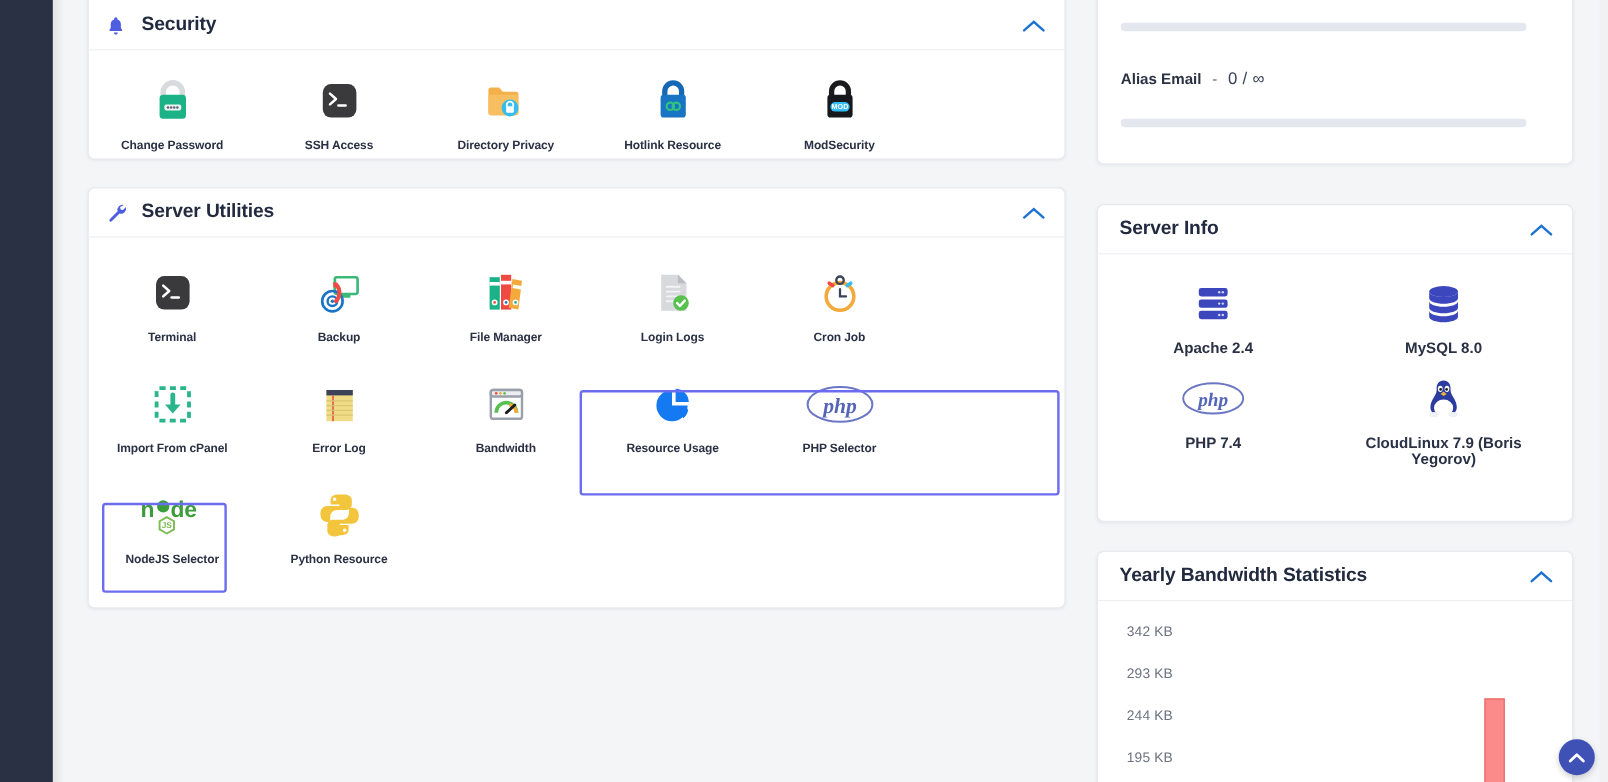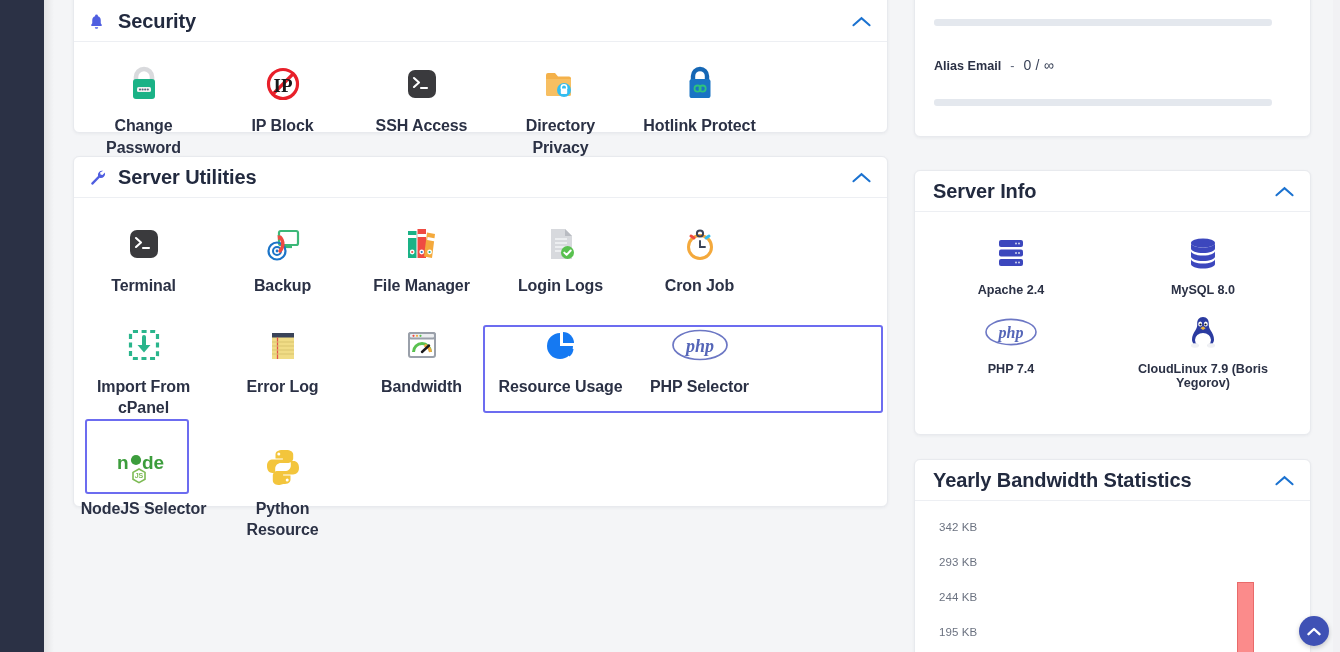--- a/index.html
+++ b/index.html
@@ -31,37 +31,37 @@
     box-shadow: 0 1px 3px rgba(35,45,70,0.06);
   }
   .card-head {
     height: 41px;
     display: flex; align-items: center;
     padding: 0 16px 0 14px;
     border-bottom: 1px solid #edeff3;
   }
   .card-head .head-icon { width: 22px; height: 20px; margin-right: 8px; display:flex; align-items:center; }
   .card-title {
-    font-size: 20px; font-weight: bold; letter-spacing: -0.1px; color: #222a3f;
+    font-size: 16px; font-weight: bold; letter-spacing: -0.1px; color: #222a3f;
     flex: 1;
   }
   .chev {
     width: 20px; height: 14px; display: flex; align-items: center; justify-content: center;
     cursor: pointer;
   }
 
   .tiles { display: flex; flex-wrap: wrap; padding: 6px 0 10px 0; }
   .tile {
     width: 139px; padding: 12px 4px 10px 4px;
     display: flex; flex-direction: column; align-items: center;
     cursor: pointer; border: 2px solid transparent; border-radius: 3px;
   }
   .tile .ico { height: 44px; display: flex; align-items: center; justify-content: center; }
   .tile .lbl {
-    margin-top: 9px; font-size: 16px; font-weight: bold;
+    margin-top: 9px; font-size: 10px; font-weight: bold;
     text-align: center; color: #2b3145; line-height: 1.35; letter-spacing: -0.1px;
   }
 
   
   .hl-box {
     position: absolute; border: 2px solid #6c6cf0; border-radius: 3px;
     pointer-events: none;
   }
 
   
@@ -129,30 +129,20 @@
             <rect x="13" y="24" width="14" height="5" rx="1.6" fill="#eef2f1"></rect>
             <circle cx="16" cy="26.5" r="1.05" fill="#5b6478"></circle>
               <circle cx="18.6" cy="26.5" r="1.05" fill="#5b6478"></circle>
             <circle cx="21.2" cy="26.5" r="1.05" fill="#5b6478"></circle>
               <circle cx="23.8" cy="26.5" r="1.05" fill="#5b6478"></circle>
           </svg>
         </span>
         <span class="lbl">Change Password</span>
       </div>
 
-      <div class="tile">
-        <span class="ico">
-          <svg width="40" height="42" viewBox="0 0 40 42">
-            <circle cx="20" cy="21" r="14.5" fill="none" stroke="#e8202a" stroke-width="3.2"></circle>
-            <line x1="10" y1="31" x2="30" y2="11" stroke="#e8202a" stroke-width="3.2"></line>
-            <text x="20" y="28.5" font-family="Liberation Serif, serif" font-size="19" font-weight="bold" fill="#18191b" text-anchor="middle">IP</text>
-          </svg>
-        </span>
-        <span class="lbl">IP Block</span>
-      </div>
 
       <div class="tile">
         <span class="ico">
           <svg width="40" height="42" viewBox="0 0 40 42">
             <rect x="6" y="7" width="28" height="28" rx="7" fill="#3a3a3d"></rect>
             <path d="M12 15l5 4.5-5 4.5" stroke="#fff" stroke-width="2.1" fill="none" stroke-linecap="round" stroke-linejoin="round"></path>
             <line x1="19" y1="25" x2="25" y2="25" stroke="#fff" stroke-width="2.1" stroke-linecap="round"></line>
           </svg>
         </span>
         <span class="lbl">SSH Access</span>
@@ -173,21 +163,21 @@
 
       <div class="tile">
         <span class="ico">
           <svg width="40" height="42" viewBox="0 0 40 42">
             <path d="M13 17v-4a7 7 0 0 1 14 0v4" stroke="#1667b5" stroke-width="4.4" fill="none"></path>
             <rect x="9.5" y="16" width="21" height="19" rx="2.6" fill="#1a74c4"></rect>
             <circle cx="17.6" cy="25.6" r="3.1" fill="none" stroke="#2ec27e" stroke-width="1.8"></circle>
             <circle cx="22.6" cy="25.6" r="3.1" fill="none" stroke="#2ec27e" stroke-width="1.8"></circle>
           </svg>
         </span>
-        <span class="lbl">Hotlink Protect</span>
+        <span class="lbl">Hotlink Resource</span>
       </div>
 
       <div class="tile">
         <span class="ico">
           <svg width="40" height="42" viewBox="0 0 40 42">
             <path d="M13 17v-4a7 7 0 0 1 14 0v4" stroke="#1b1b1e" stroke-width="4.4" fill="none"></path>
             <rect x="9.5" y="16" width="21" height="19" rx="2.6" fill="#17181c"></rect>
             <rect x="12" y="22" width="16" height="8" rx="4" fill="#33bdf0"></rect>
             <text x="20" y="28" font-family="Liberation Sans, sans-serif" font-size="6" font-weight="bold" fill="#fff" text-anchor="middle">MOD</text>
           </svg>

